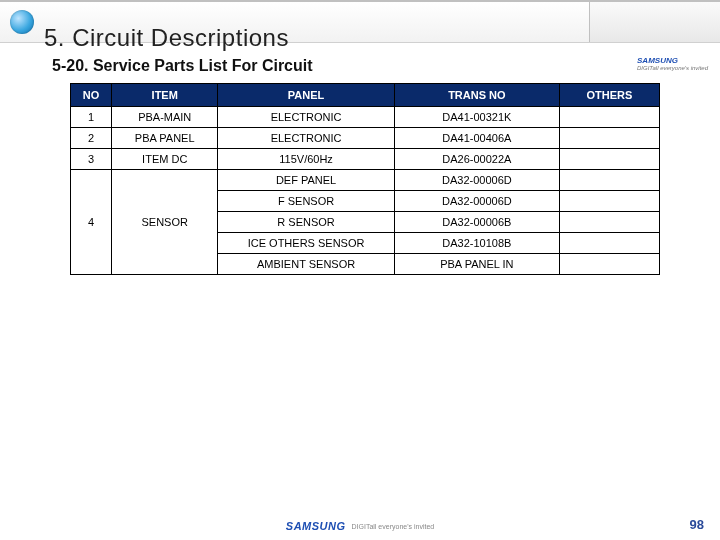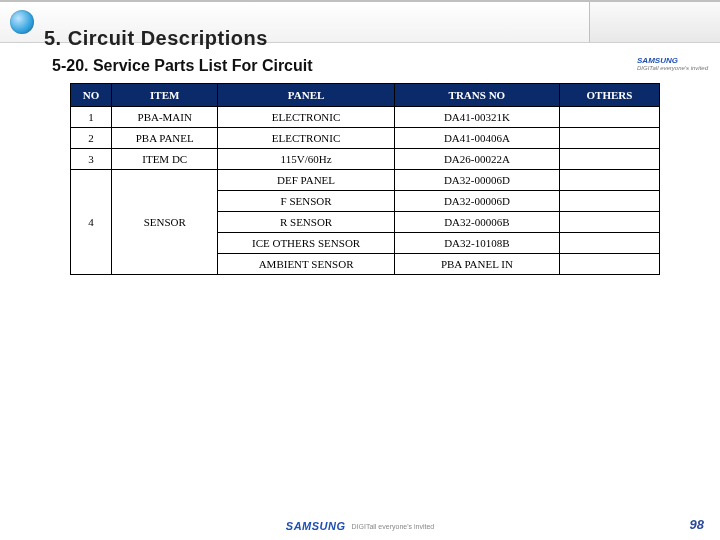--- a/index.html
+++ b/index.html
@@ -25,22 +25,22 @@
   .header-icon {
     width: 24px;
     height: 24px;
     border-radius: 50%;
     background: radial-gradient(circle at 35% 35%, #bde4ff 0%, #3aa7e0 55%, #0a6aa8 100%);
     box-shadow: 0 0 2px rgba(0,0,0,0.3) inset;
     margin-right: 10px;
     flex-shrink: 0;
   }
   .header-title {
-    font-size: 20px;
-    font-weight: 700;
+    font-size: 24px;
+    font-weight: 400;
     color: #222;
     letter-spacing: 0.5px;
     margin-top: 32px;
   }
   .header-end {
     position: absolute;
     right: 0;
     top: 0;
     bottom: 0;
     width: 130px;
@@ -53,21 +53,20 @@
     font-weight: 900;
     color: #111;
   }
   .table-wrap {
     padding: 0 60px 0 70px;
   }
   table {
     border-collapse: collapse;
     width: 100%;
     font-size: 11px;
-    font-family: Liberation Serif, serif;
   }
   th, td {
     border: 1.5px solid #000;
     text-align: center;
     padding: 4px 2px;
     vertical-align: middle;
   }
   th {
     background: #0a2a6a;
     color: #ffffff;
@@ -101,21 +100,20 @@
     color: #888;
     margin-left: 6px;
   }
   .page-no {
     position: absolute;
     right: 16px;
     bottom: 8px;
     font-size: 13px;
     color: #2a4a9a;
     font-weight: bold;
-    font-style: italic;
   }
   .right-badge {
     position: absolute;
     right: 12px;
     top: 56px;
     font-size: 8px;
     font-style: italic;
     font-weight: bold;
     color: #1e4fb3;
   }

